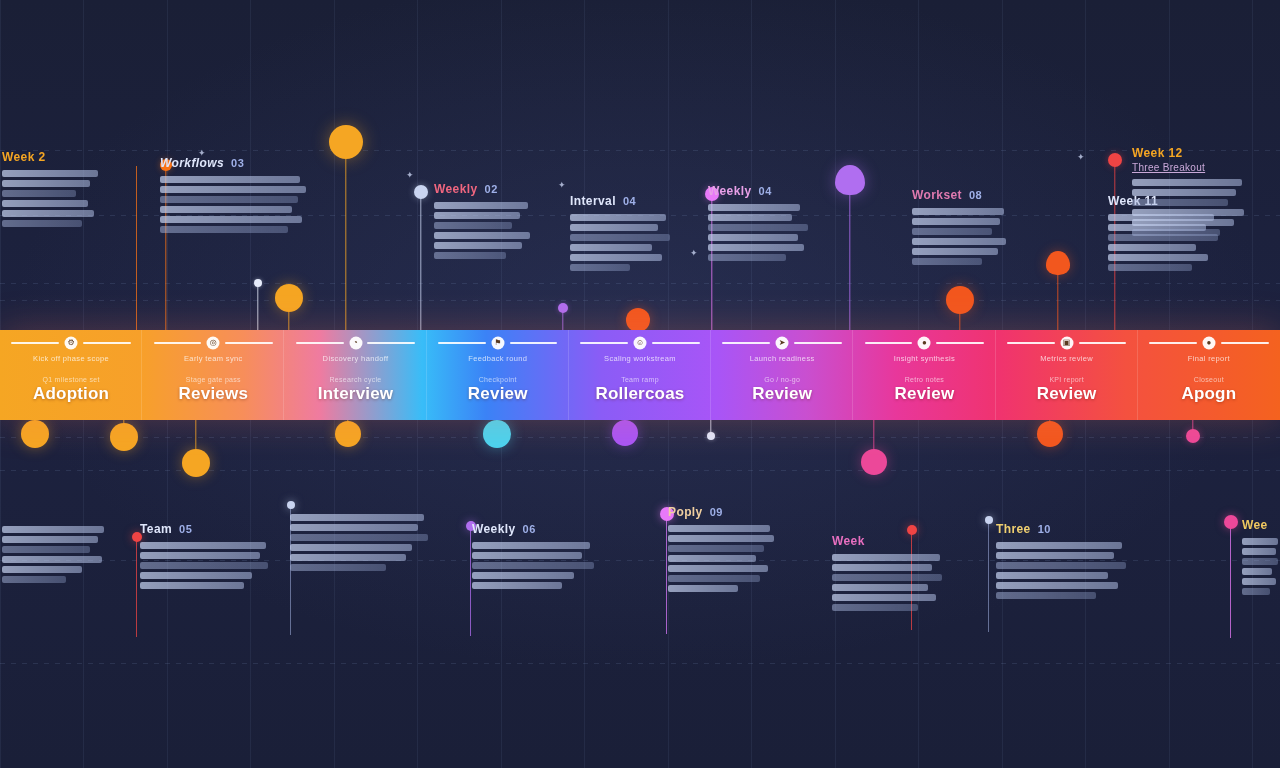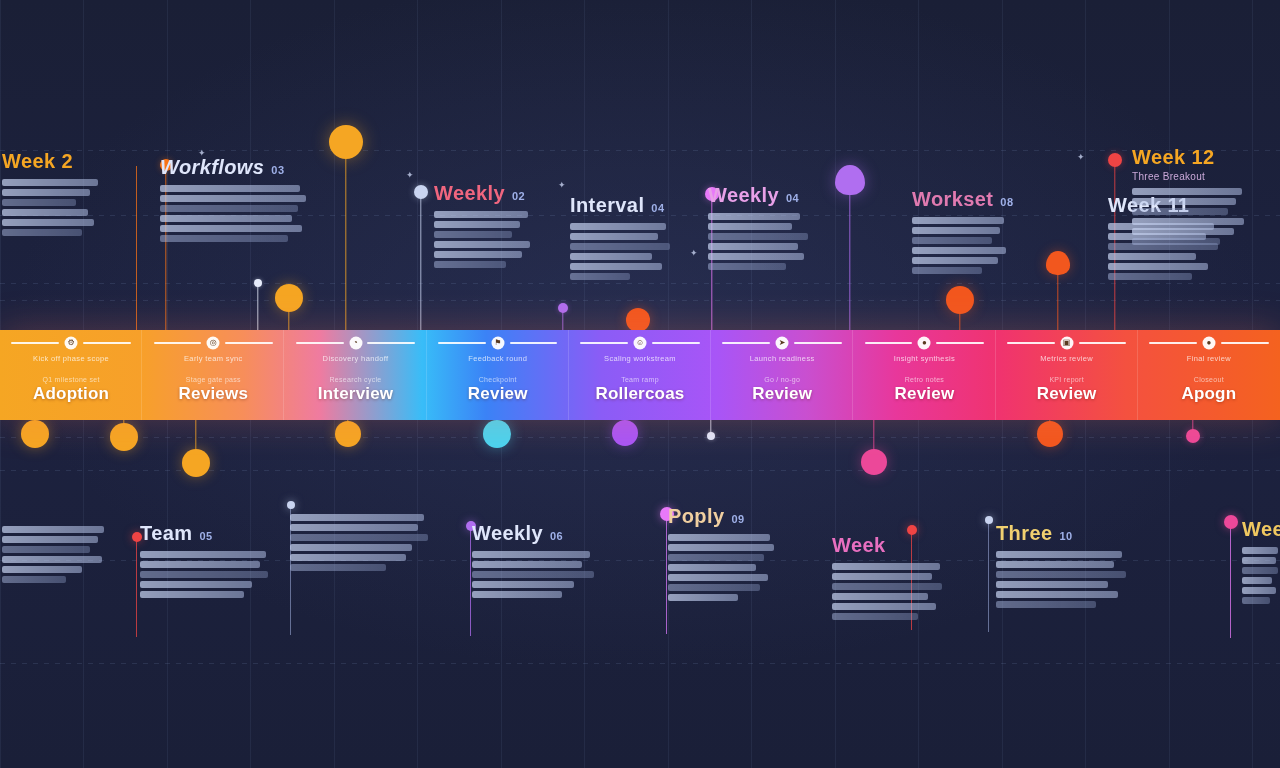--- a/index.html
+++ b/index.html
@@ -73,30 +73,31 @@
   
   .node { position:absolute; }
   .node .stem { position:absolute; left:50%; width:1.4px; transform:translateX(-50%); opacity:.85; }
   .node .dot { position:absolute; left:50%; transform:translateX(-50%); border-radius:50%; }
   .node .dot.blob { border-radius:50% 50% 46% 46% / 60% 60% 40% 40%; }
 
   
   .card { position:absolute; }
   .card .card-head { display:flex; align-items:baseline; gap:7px; white-space:nowrap; }
   .card .card-title {
-    font-size:20px; font-weight:bold; letter-spacing:.4px;
+    font-size:12px; font-weight:bold; letter-spacing:.4px;
     filter:blur(.25px);
   }
   .card .card-badge {
     font-size:11px; font-weight:bold; color:#9fb0e8; letter-spacing:.5px;
     filter:blur(.5px);
   }
   .card .card-sub {
     margin-top:2px; font-size:10px; color:#c9a8d8; letter-spacing:.3px;
     filter:blur(.5px);
+    text-decoration:underline;
   }
   .card .card-lines { margin-top:6px; display:flex; flex-direction:column; gap:3px; }
   .card .tline {
     height:7px; border-radius:2px;
     background:linear-gradient(90deg, rgba(196,208,238,.72), rgba(174,188,225,.55));
     filter:blur(.7px);
   }
   .card .tline.dim { background:linear-gradient(90deg, rgba(170,184,222,.5), rgba(150,166,208,.36)); }
 
   .card-stem { position:absolute; width:1.4px; }
@@ -324,21 +325,21 @@
         <div class="seg-sub">Metrics review</div>
         <div class="seg-mid">KPI report</div>
         <div class="seg-label">Review</div>
       </div>
       <div class="seg">
         <div class="seg-rule">
           <div class="ln l"></div>
           <div class="ln r"></div>
           <div class="seg-icon">●</div>
         </div>
-        <div class="seg-sub">Final review</div>
+        <div class="seg-sub">Final report</div>
         <div class="seg-mid">Closeout</div>
         <div class="seg-label">Apogn</div>
       </div>
     </div>
   <div id="top-card-layer">
       <div class="card" style="left: 2px; top: 150px; width: 112px;">
         <div class="card-head">
           <div class="card-title" style="color: rgb(245, 166, 35);">Week 2</div>
         </div>
         <div class="card-lines">

